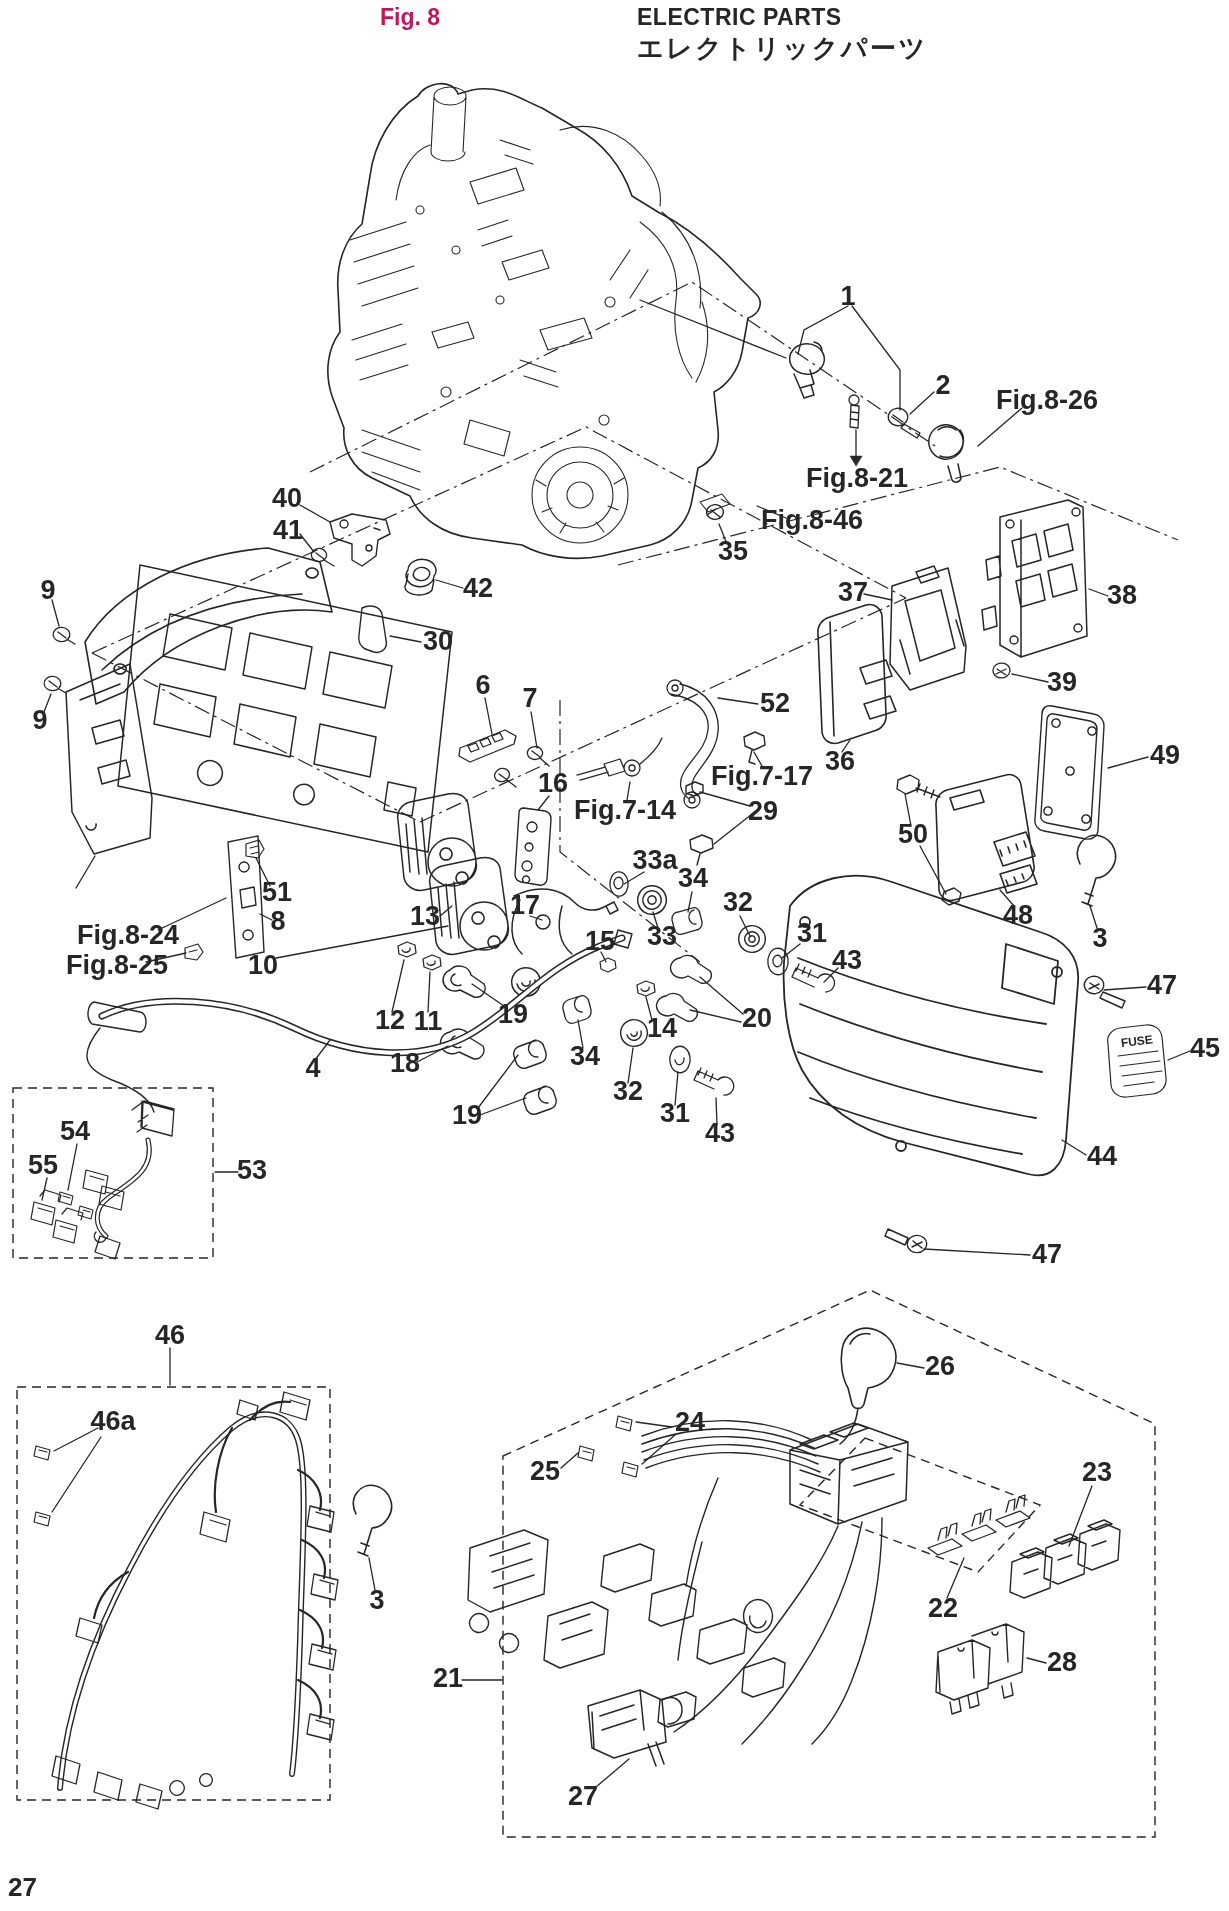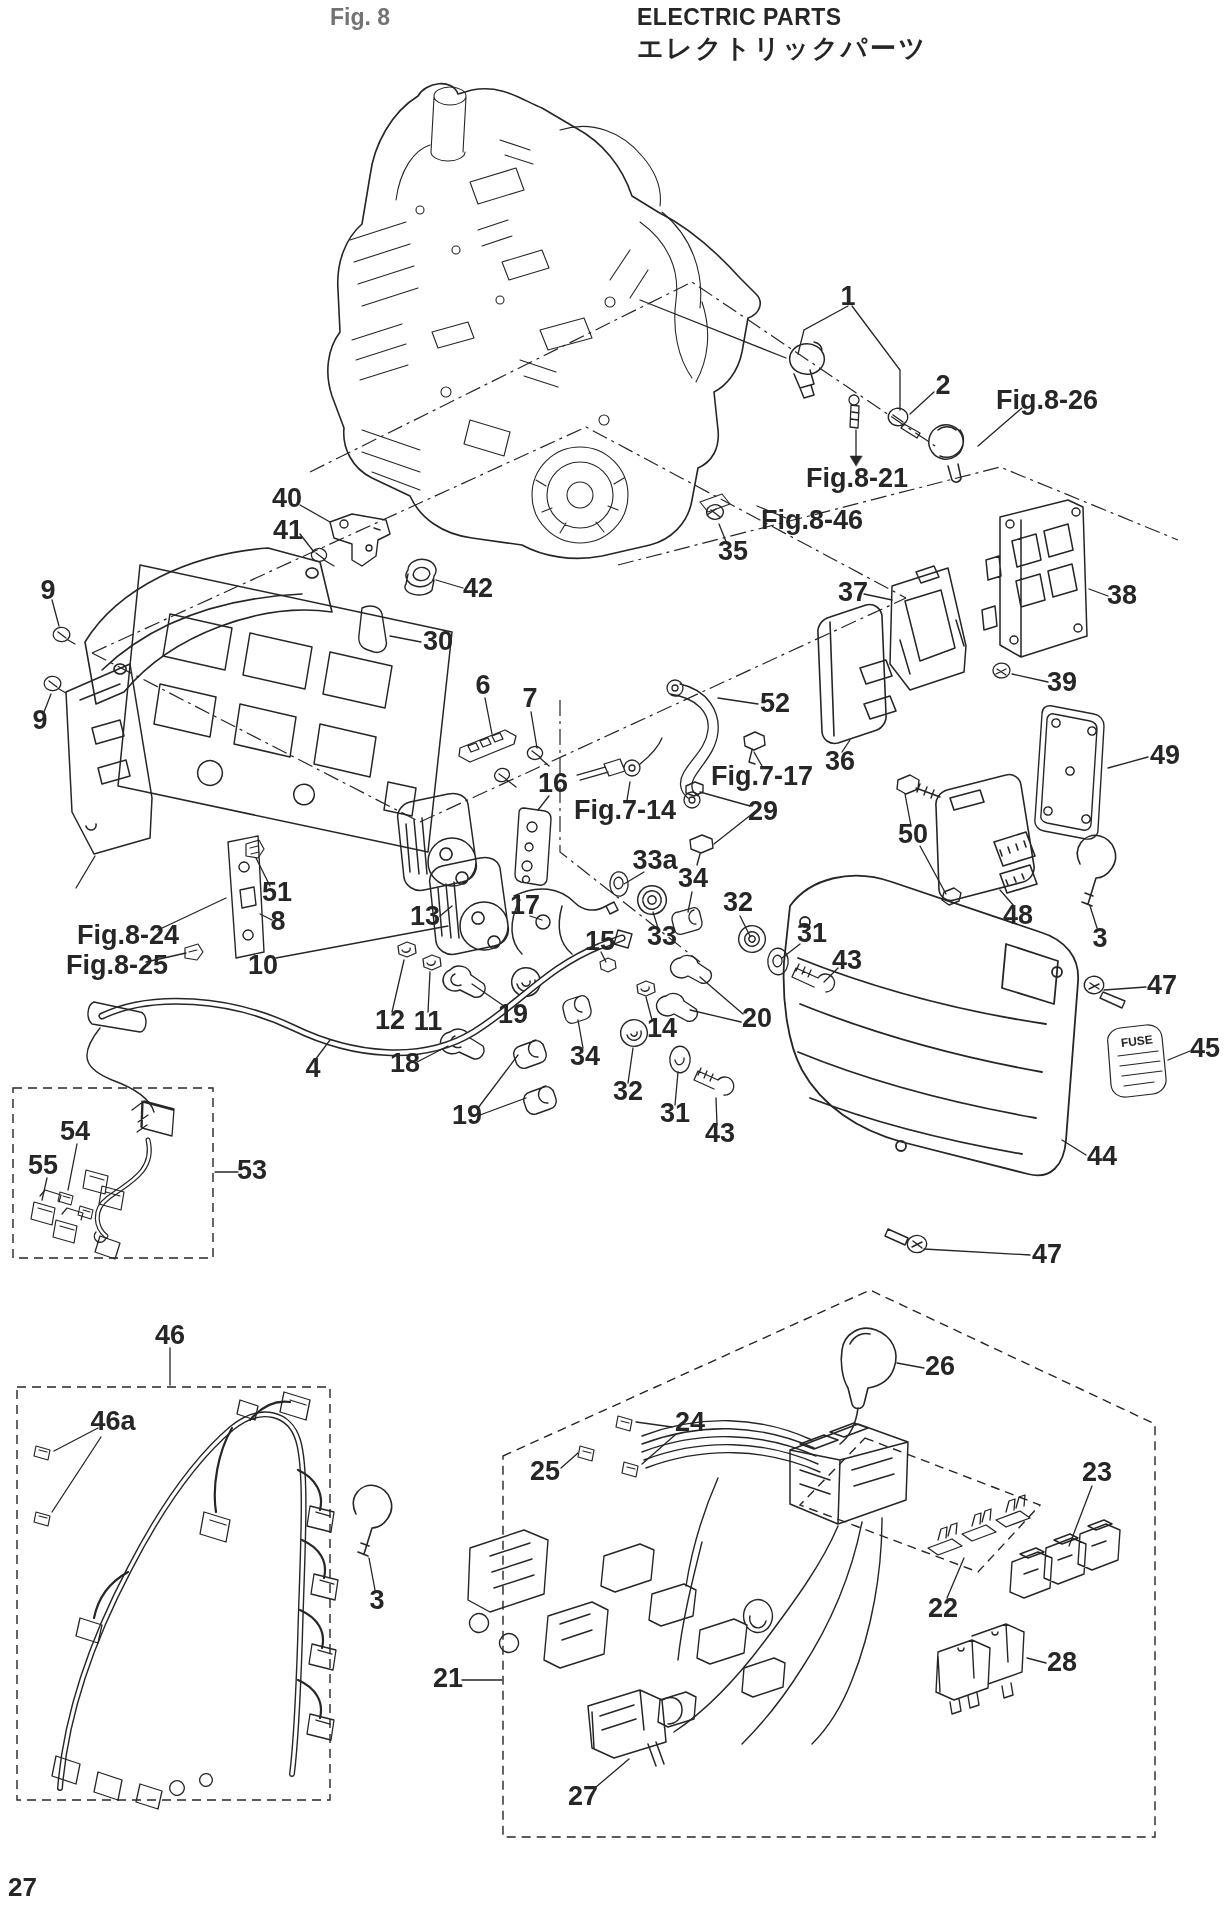--- a/index.html
+++ b/index.html
@@ -1,20 +1,20 @@
 <!DOCTYPE html>
 <html><head>
 <meta charset="utf-8">
 <style>
   html,body{margin:0;padding:0;background:#e8e8e8;}
   #page{position:relative;width:1229px;height:1911px;background:#ffffff;margin:0 auto;
         font-family:"Liberation Sans", sans-serif;overflow:hidden;}
   #diagram{position:absolute;left:0;top:0;}
-  .hdr-fig{position:absolute;left:330px;top:4px;width:160px;text-align:left;
-           font-size:23px;font-weight:bold;color:#737373;}
+  .hdr-fig{position:absolute;left:330px;top:4px;width:160px;text-align:center;
+           font-size:23px;font-weight:bold;color:#be185d;}
   .hdr-en{position:absolute;left:637px;top:4px;font-size:23px;font-weight:bold;color:#262626;letter-spacing:.5px;text-align:center;}
   .hdr-jp{position:absolute;left:637px;top:31px;font-size:26px;font-weight:bold;color:#262626;letter-spacing:2.5px;}
   .pgnum{position:absolute;left:8px;top:1872px;font-size:26px;font-weight:600;color:#262626;}
 </style>
 </head>
 <body>
 
 <div id="page">
   <div class="hdr-fig">Fig. 8</div>
   <div class="hdr-en">ELECTRIC PARTS</div>

